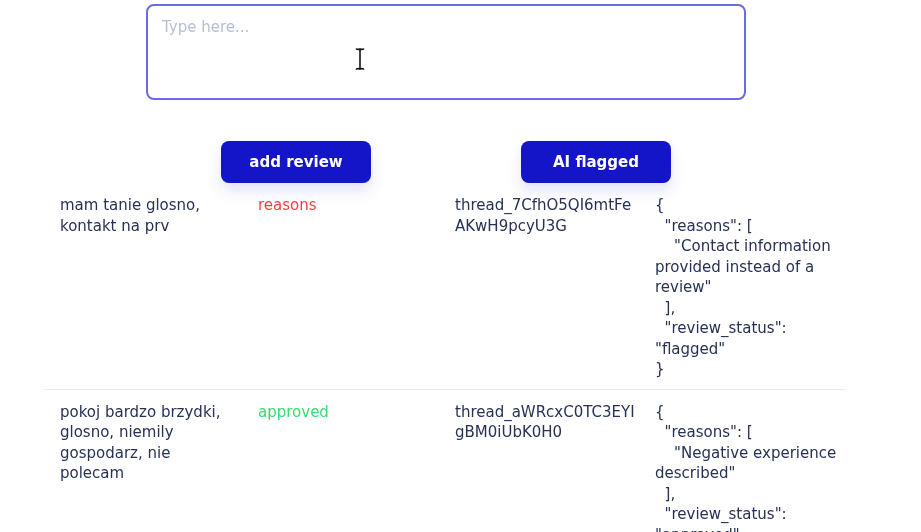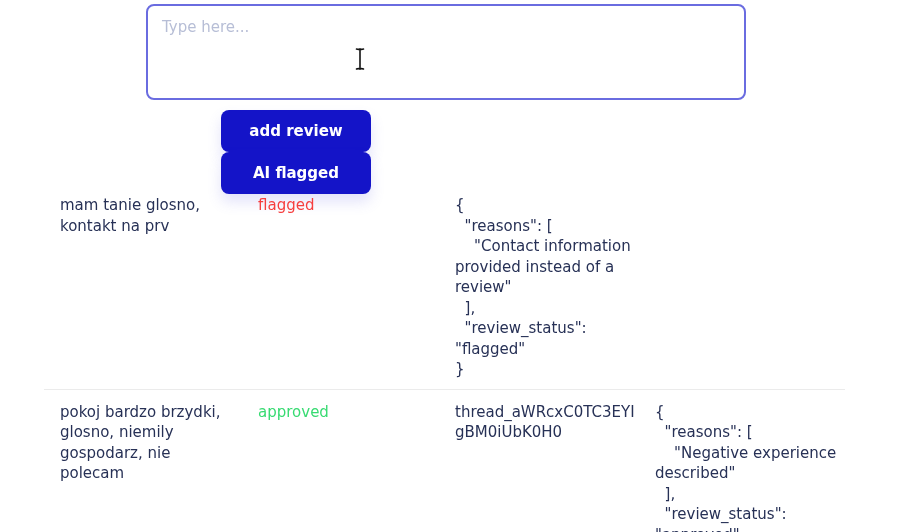--- a/index.html
+++ b/index.html
@@ -26,22 +26,22 @@
     font-size: 15px;
     color: #273156;
     resize: none;
     outline: none;
     background: #ffffff;
   }
   .composer textarea::placeholder { color: #b7bed6; }
 
   
   .actions {
-    position: absolute; left: 146px; top: 110px;
-    width: 600px; display: flex; flex-direction: column;
+    position: absolute; left: 146px; top: 141px;
+    width: 600px; display: flex;
   }
   .actions .half { width: 50%; display: flex; justify-content: center; }
   .btn {
     border: none;
     background: #1414c8;
     color: #ffffff;
     font-family: "DejaVu Sans", "Liberation Sans", sans-serif;
     font-weight: bold;
     font-size: 15px;
     padding: 0 28px;
@@ -99,21 +99,22 @@
       <button class="btn">add review</button>
     </div>
     <div class="half">
       <button class="btn">AI flagged</button>
     </div>
   </div>
 
   <div class="table">
   <div class="row">
     <div class="cell-review">mam tanie glosno, kontakt na prv</div>
-    <div class="cell-status" style="color: rgb(246, 62, 62);">flagged</div>
+    <div class="cell-status" style="color: rgb(246, 62, 62);">reasons</div>
+    <div class="cell-thread">thread_7CfhO5QI6mtFeAKwH9pcyU3G</div>
     <div class="cell-json">{
   "reasons": [
     "Contact information provided instead of a review"
   ],
   "review_status": "flagged"
 }</div>
   </div>
 
   <div class="row">
     <div class="cell-review">pokoj bardzo brzydki, glosno, niemily gospodarz, nie polecam</div>

